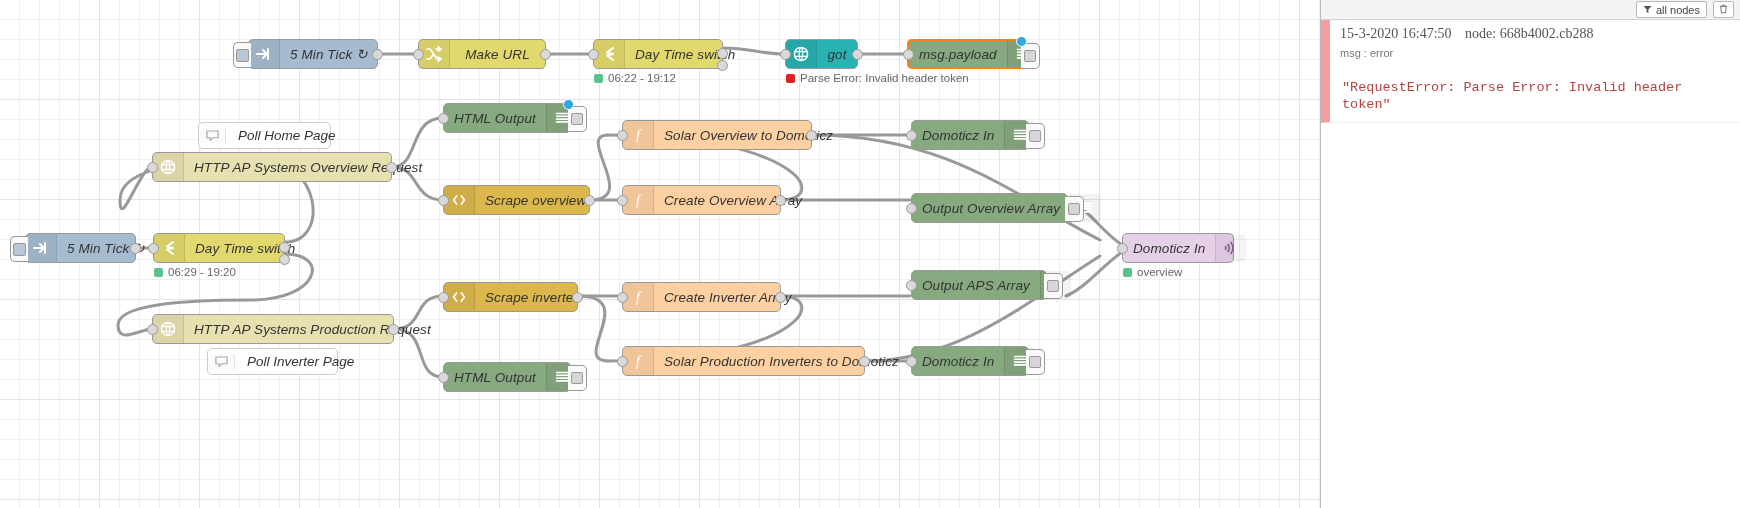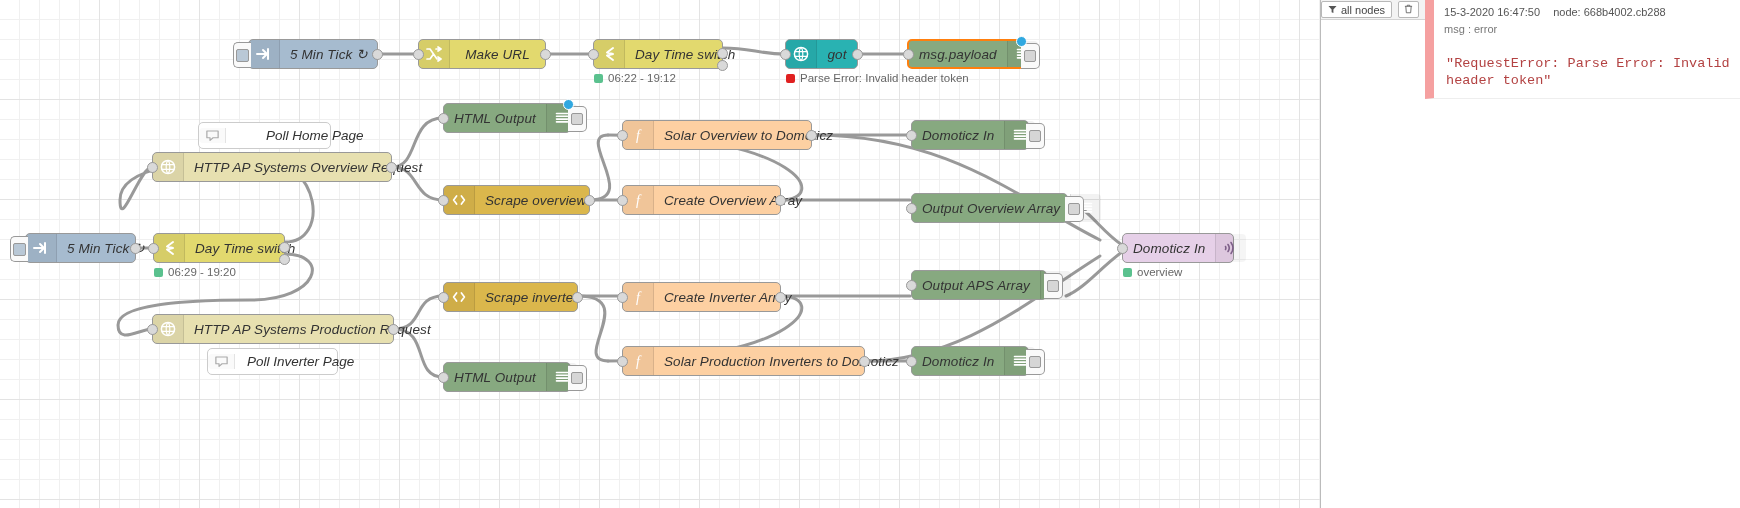--- a/index.html
+++ b/index.html
@@ -120,38 +120,38 @@
   }
   .comment .lbl{
     flex:1;display:flex;align-items:center;justify-content:center;
     font-size:13.5px;font-style:italic;color:#333;padding:0 12px;white-space:nowrap;
   }
 
   
   #sidebar{
     position:absolute;left:1320px;top:0;width:420px;height:508px;
     background:#fff;border-left:1px solid #bbb;box-sizing:border-box;
-    display:flex;flex-direction:row;
+    display:flex;flex-direction:column;
   }
   #sb-toolbar{
     height:19px;flex:0 0 19px;background:#f3f3f3;border-bottom:1px solid #d4d4d4;
     display:flex;align-items:center;justify-content:flex-end;padding-right:6px;gap:6px;
   }
   .sb-btn{
     height:15px;border:1px solid #b8b8b8;background:#fff;border-radius:2px;
     display:flex;align-items:center;gap:4px;padding:0 6px;
     font-size:11px;color:#444;white-space:nowrap;
   }
   .sb-btn.sq{padding:0 5px;}
   #sb-body{flex:1;overflow:hidden;background:#fff;}
   .dbg-msg{
     border-left:9px solid #f5a0a0;border-bottom:1px solid #eee;
     padding:6px 8px 9px 10px;background:#fff;
   }
-  .dbg-meta{font-size:11px;color:#555;margin-bottom:5px;}
+  .dbg-meta{font-size:14px;color:#555;margin-bottom:5px;font-family:Liberation Serif, serif;}
   .dbg-meta .node-id{margin-left:10px;}
   .dbg-topic{font-size:11px;color:#777;margin-bottom:20px;}
   .dbg-val{
     font-family:"Liberation Mono",monospace;font-size:13.5px;color:#b34242;
     line-height:17px;word-break:break-word;padding-left:2px;
   }
 </style>
 </head>
 <body>
 
@@ -289,21 +289,21 @@
             <path d="M1.5 2.5h11M1.5 5.3h11M1.5 8.1h11M1.5 10.9h11" stroke="#fff" stroke-width="1.6" stroke-linecap="round"></path>
           </svg>
       </div>
       <div class="port in"></div>
       <div class="dbgbtn">
           <i></i>
         </div>
       <div class="dirty"></div>
     </div>
 
-    <div class="comment" style="left:198px;top:122px;width:133px;gap:28px;">
+    <div class="comment" style="left:198px;top:122px;width:133px;">
       <div class="ico">
         <svg width="15" height="15" viewBox="0 0 16 16">
             <path d="M2 3.2h12v7.2H8.6L5.4 13.2v-2.8H2z" fill="none" stroke="#aaa" stroke-width="1.3" stroke-linejoin="round"></path>
           </svg>
       </div>
       <div class="lbl">Poll Home Page</div>
     </div>
 
     <div class="node c-func" style="left:622px;top:120px;width:190px;">
       <div class="ico">

